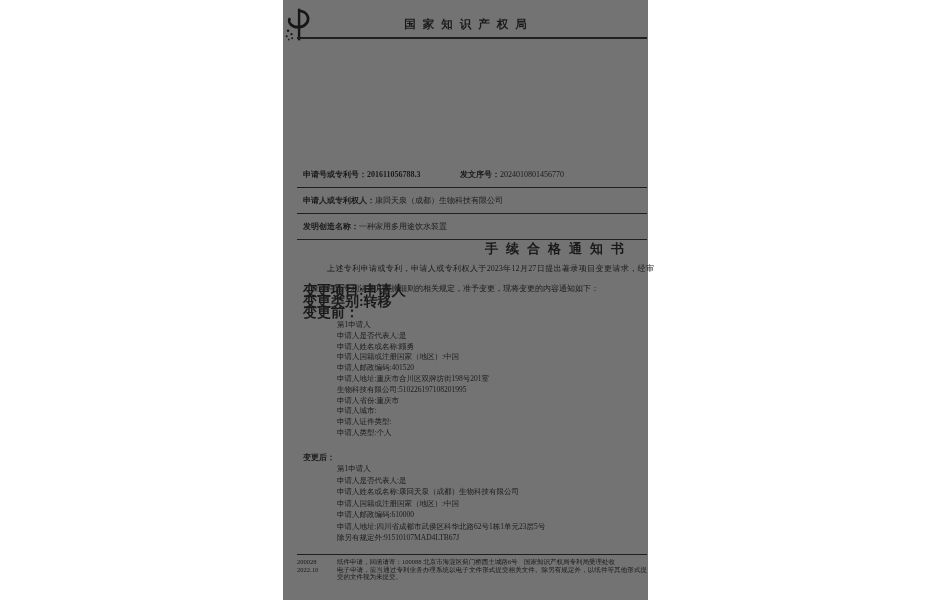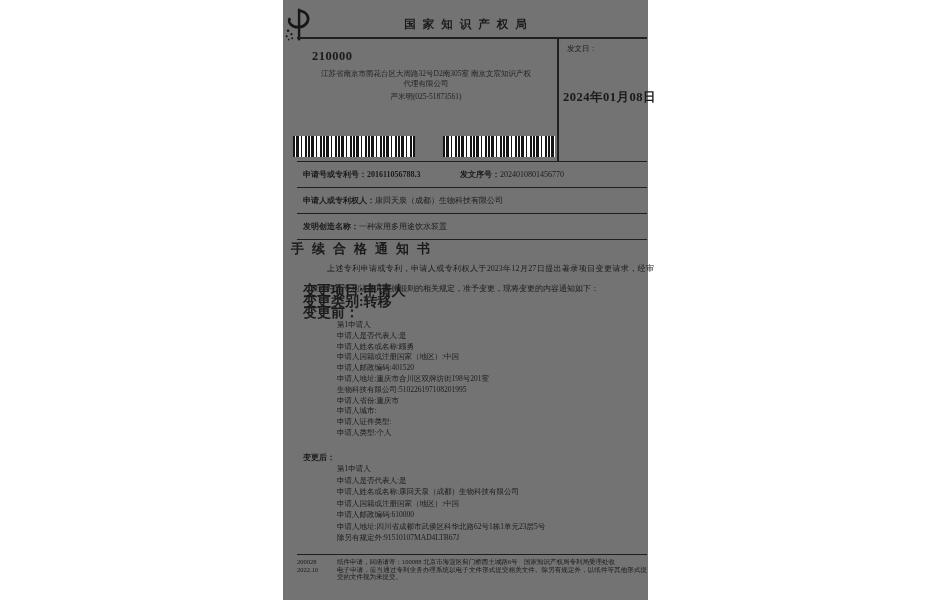--- a/index.html
+++ b/index.html
@@ -29,21 +29,21 @@
   .issue-date  { position:absolute; left:266px; top:52px; font-size:12.5px; font-weight:bold; letter-spacing:0.5px; white-space:nowrap; }
 
   
   .fields { position:absolute; left:14px; right:1px; top:162px; }
   .frow { position:relative; border-bottom:1.2px solid #1f1f1f; padding:7px 0 7px 6px; font-size:8px; min-height:24px; }
   .frow .lab { font-weight:bold; }
   .frow .val-b { font-weight:bold; }
   .cell2 { position:absolute; left:163px; top:7px; }
 
   
-  .title { position:absolute; left:0; right:3px; top:240px; text-align:left;
+  .title { position:absolute; left:0; right:16px; top:240px; text-align:right;
            font-size:13px; font-weight:bold; letter-spacing:8px; text-indent:8px; white-space:nowrap; }
   .para { position:absolute; left:12px; width:343px; top:259px; font-size:8px; line-height:20px;
           text-align:justify; text-indent:2em;margin-left:16px; }
   .bold-lines { position:absolute; left:20px; top:285px; font-size:14px; font-weight:bold; line-height:11px; }
   .list { font-size:7.5px; }
   .before-list { position:absolute; left:54px; top:320px; line-height:10.8px; }
   .after-label { position:absolute; left:20px; top:452px; font-size:8px; font-weight:bold; }
   .after-list { position:absolute; left:54px; top:463px; line-height:11.5px; }
 
   
@@ -65,33 +65,20 @@
         <circle cx="7" cy="33" r="1.8" fill="#161616"></circle>
         <circle cx="12" cy="38" r="1.6" fill="#161616"></circle>
         <circle cx="5" cy="41" r="1.5" fill="#161616"></circle>
         <circle cx="13" cy="44" r="1.4" fill="#161616"></circle>
         <circle cx="8" cy="46" r="1.2" fill="#161616"></circle>
       </svg>
       <div class="agency">国家知识产权局</div>
     </div>
     <div class="header-rule"></div>
 
-    <div class="letterhead">
-      <div class="postcode">210000</div>
-      <div class="addr">
-        <div>江苏省南京市雨花台区大周路32号D2南305室 南京文宸知识产权</div>
-        <div>代理有限公司</div>
-        <div class="contact">严米明(025-51873561)</div>
-      </div>
-      <div class="barcode b1"></div>
-      <div class="barcode b2"></div>
-      <div class="vline"></div>
-      <div class="issue-label">发文日：</div>
-      <div class="issue-date">2024年01月08日</div>
-    </div>
 
     <div class="fields">
       <div class="frow">
         <span class="lab">申请号或专利号：</span><span class="val-b">201611056788.3</span>
         <span class="cell2"><span class="lab">发文序号：</span><span>2024010801456770</span></span>
       </div>
       <div class="frow">
         <span class="lab">申请人或专利权人：</span><span>康回天泉（成都）生物科技有限公司</span>
       </div>
       <div class="frow">

